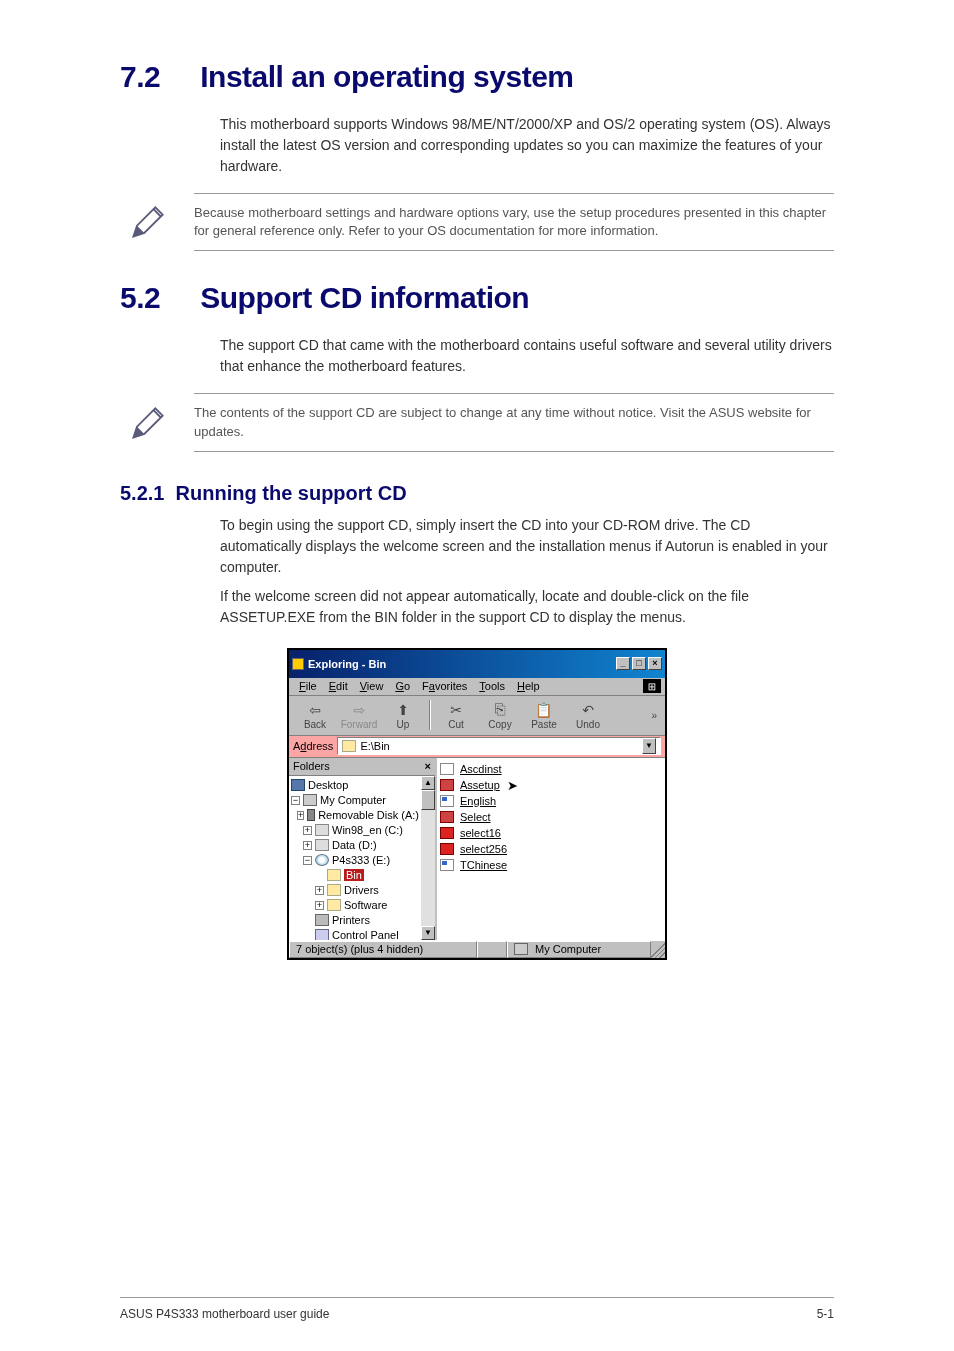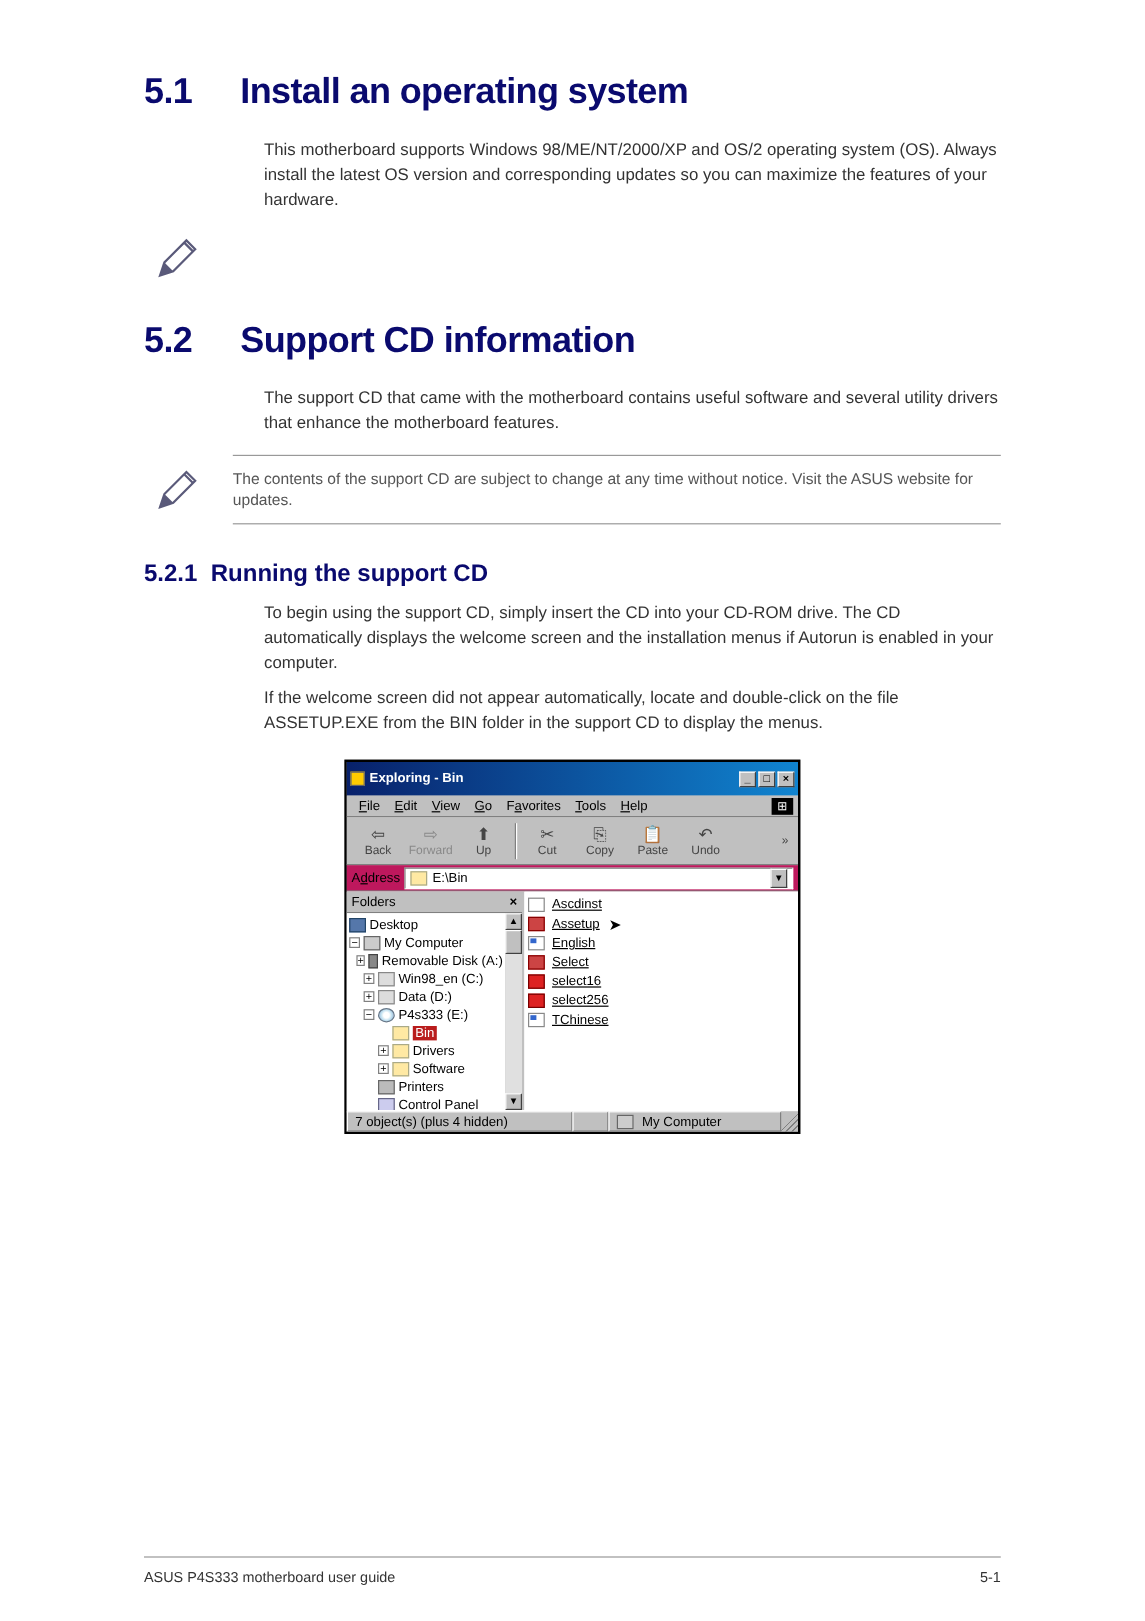--- a/index.html
+++ b/index.html
@@ -150,21 +150,21 @@
     display:flex; align-items:center; justify-content:center;
     font-size:14px;
   }
   .sep { width:1px; height:30px; background:#808080; margin:0 4px; box-shadow:1px 0 #fff; }
   .chev { margin-left:auto; font-size:10px; color:#444; padding-right:4px; }
 
   .addrbar {
     display:flex;
     align-items:center;
     padding: 2px 4px;
-    background:#be185d;
+    background:#fca5a5;
     border-bottom:1px solid #808080;
     height: 22px;
     gap: 4px;
   }
   .addrbar .lbl { font-size: 11px; }
   .addr-folder { width:14px; height:12px; background:#ffe9a3; border:1px solid #aa8; }
   .addr-input {
     flex:1;
     background:#fff;
     border:1px solid #808080;
@@ -337,31 +337,34 @@
     top:-10px;
     left:0; right:0;
   }
 </style>
 </head>
 <body>
 
 <div class="page">
 
   <h2 class="heading">
-    <span class="num">5.1</span><span>Install an operating system</span>
+    <span class="num">7.2</span><span>Install an operating system</span>
   </h2>
   <p class="body-text">This motherboard supports Windows 98/ME/NT/2000/XP and OS/2 operating system (OS). Always install the latest OS version and corresponding updates so you can maximize the features of your hardware.</p>
 
   <div class="note-block">
     <div class="icon">
       <svg class="pencil-svg" viewBox="0 0 48 48">
         <path d="M8 40 L12 28 L32 8 L40 16 L20 36 Z" fill="none" stroke="#5a5a7a" stroke-width="2"></path>
         <path d="M8 40 L12 28 L20 36 Z" fill="#5a5a7a"></path>
         <line x1="30" y1="10" x2="38" y2="18" stroke="#5a5a7a" stroke-width="2"></line>
       </svg>
+    </div>
+    <div class="note-lines">
+      <p class="note-text">Because motherboard settings and hardware options vary, use the setup procedures presented in this chapter for general reference only. Refer to your OS documentation for more information.</p>
     </div>
   </div>
 
   <h2 class="heading section52">
     <span class="num">5.2</span><span>Support CD information</span>
   </h2>
   <p class="body-text">The support CD that came with the motherboard contains useful software and several utility drivers that enhance the motherboard features.</p>
 
   <div class="note-block">
     <div class="icon">

